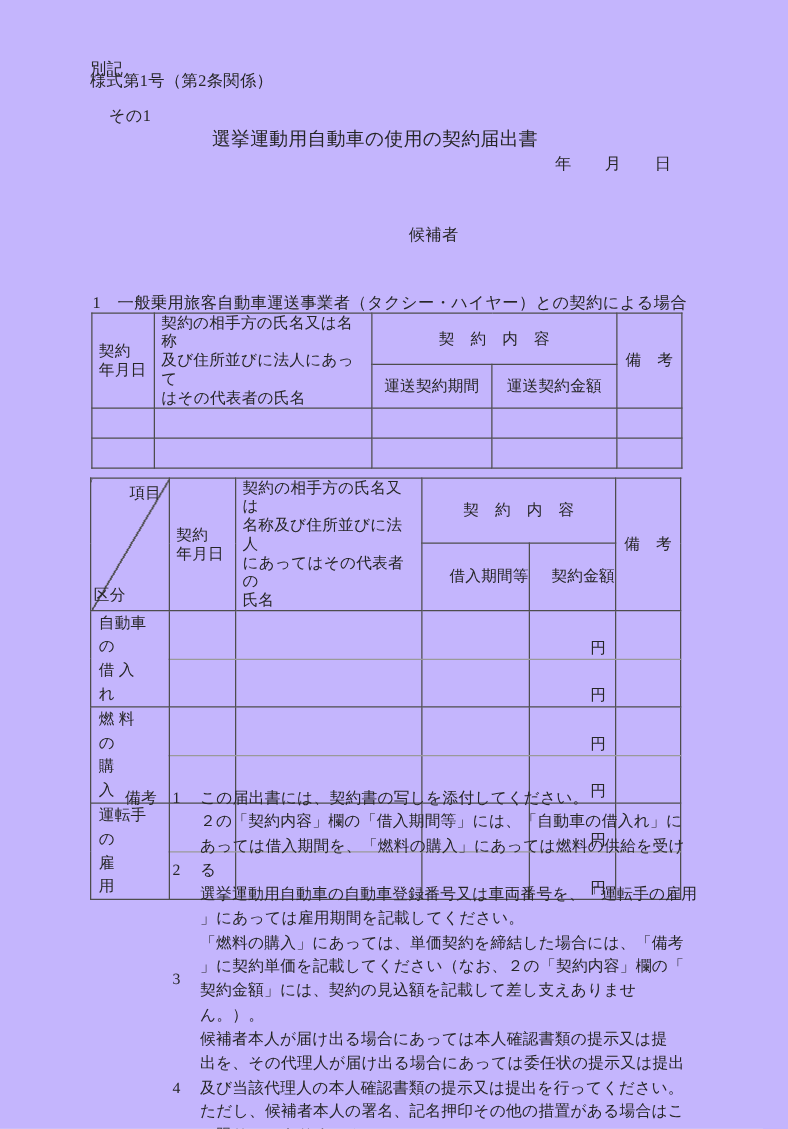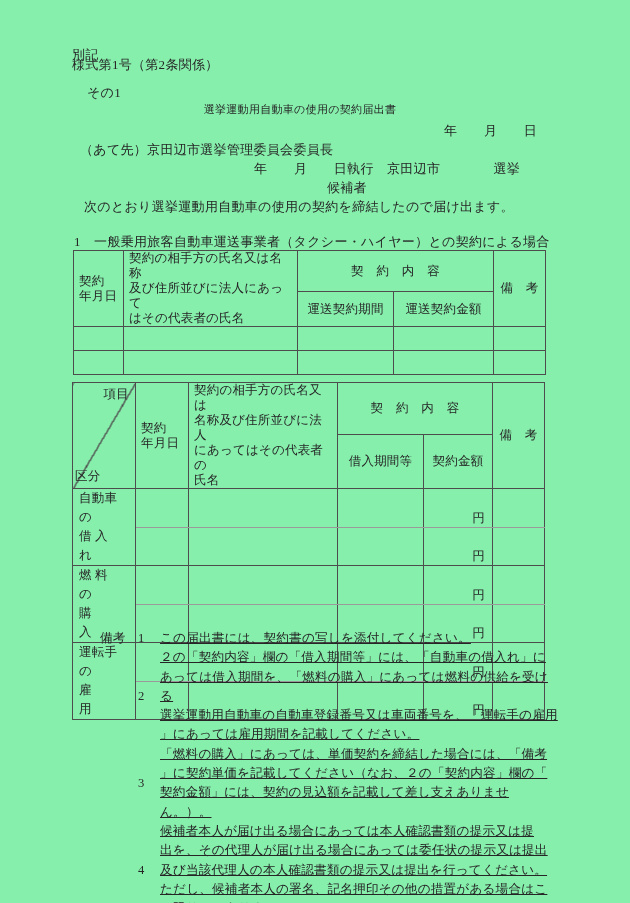--- a/index.html
+++ b/index.html
@@ -4,29 +4,29 @@
 <style>
   html,body{margin:0;padding:0;}
   body{
     width:630px;height:903px;
     background:#e9e9e9;
     font-family:"Liberation Serif","DejaVu Serif",serif;
   }
   .page{
     position:relative;
     width:630px;height:903px;
-    background:#86efac;
+    background:#c4b5fd;
     color:#262626;
     font-size:13px;
     letter-spacing:0.3px;
     overflow:hidden;
   }
   .abs{position:absolute;white-space:pre;}
   .pre{white-space:pre-line;margin-top:47px;}
-  .title{width:600px;text-align:center;font-size:11px;}
+  .title{width:600px;text-align:center;font-size:15px;}
   
   table{
     border-collapse:collapse;
     table-layout:fixed;
     font-size:12.5px;
     color:#262626;
     letter-spacing:0.2px;
   }
   th,td{
     border:1px solid #4d4d4d;
@@ -36,21 +36,21 @@
     text-align:center;
     line-height:15px;
   }
   .t1{width:472px;}
   .t2{width:472px;}
   .left{text-align:left;padding-left:5px;padding-right:3px;}
   .t1 thead tr.r1 th{height:24px;}
   .t1 thead tr.r2 th{height:20px;}
   .t1 tbody td{height:23px;}
   .t2 thead tr.r1 th{height:29px;}
-  .t2 thead tr.r2 th{height:30px;}
+  .t2 thead tr.r2 th{height:30px;text-align:right;}
   .t2 tbody td, .t2 tbody th{height:29px;}
   .t2 tbody tr.g-first td{border-bottom:1px solid #9a9a9a;}
   .t2 tbody th.rowlabel{
     text-align:left;padding-left:6px;padding-right:16px;line-height:19px;
   }
   .yen{
     text-align:right;vertical-align:bottom;
     padding:0 7px 2px 0;line-height:14px;
   }
   
@@ -65,36 +65,33 @@
   .diag .diag-top{position:absolute;top:4px;right:6px;}
   .diag .diag-bottom{position:absolute;bottom:4px;left:2px;}
   
   .notes{
     position:absolute;left:100px;top:629px;width:460px;
     font-size:12.6px;line-height:19.3px;letter-spacing:0.2px;
   }
   .note-row{display:flex;align-items:center;}
   .note-gutter{width:38px;flex:0 0 38px;}
   .note-num{width:22px;flex:0 0 22px;}
-  .note-text{flex:1;white-space:pre-line;text-decoration:underline;}
+  .note-text{flex:1;white-space:pre-line;}
 </style>
 </head>
 <body>
 
 <div class="page">
 
   <div class="abs" style="left:72px;top:46px">別記</div>
   <div class="abs" style="left:72px;top:56px">様式第1号（第2条関係）</div>
   <div class="abs" style="left:87px;top:84px">その1</div>
   <div class="abs title" style="left:0;top:102px">選挙運動用自動車の使用の契約届出書</div>
   <div class="abs" style="left:444px;top:122px">年　　月　　日</div>
-  <div class="abs" style="left:80px;top:141px">（あて先）京田辺市選挙管理委員会委員長</div>
-  <div class="abs" style="left:254px;top:160px">年　　月　　日執行　京田辺市　　　　選挙</div>
   <div class="abs" style="left:327px;top:179px">候補者</div>
-  <div class="abs" style="left:84px;top:198px">次のとおり選挙運動用自動車の使用の契約を締結したので届け出ます。</div>
 
   <div class="abs" style="left:74px;top:233px">1　一般乗用旅客自動車運送事業者（タクシー・ハイヤー）との契約による場合</div>
 
   <table class="t1 abs" style="left:73px;top:250px">
     <colgroup>
       <col style="width:50px"><col style="width:174px"><col style="width:96px"><col style="width:100px"><col style="width:52px">
     </colgroup>
     <thead>
       <tr class="r1">
         <th rowspan="2" class="pre left">契約

